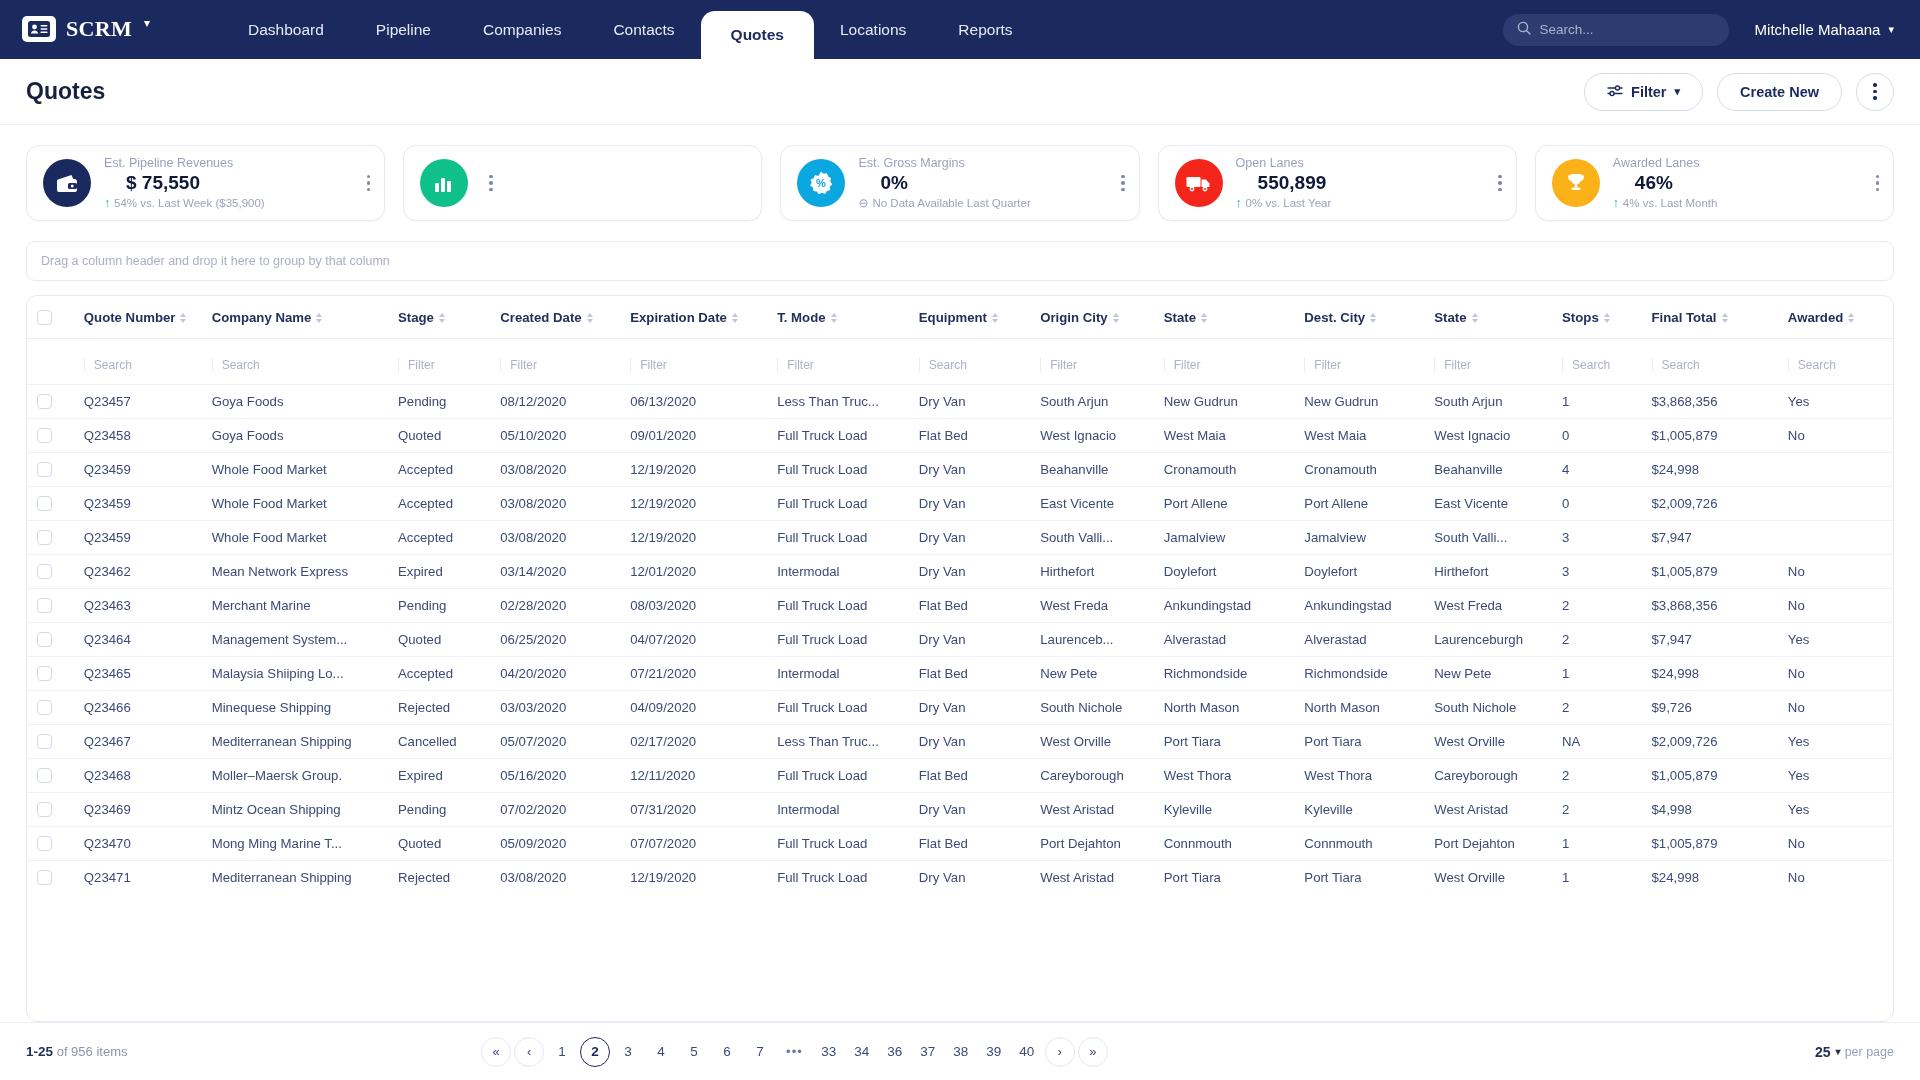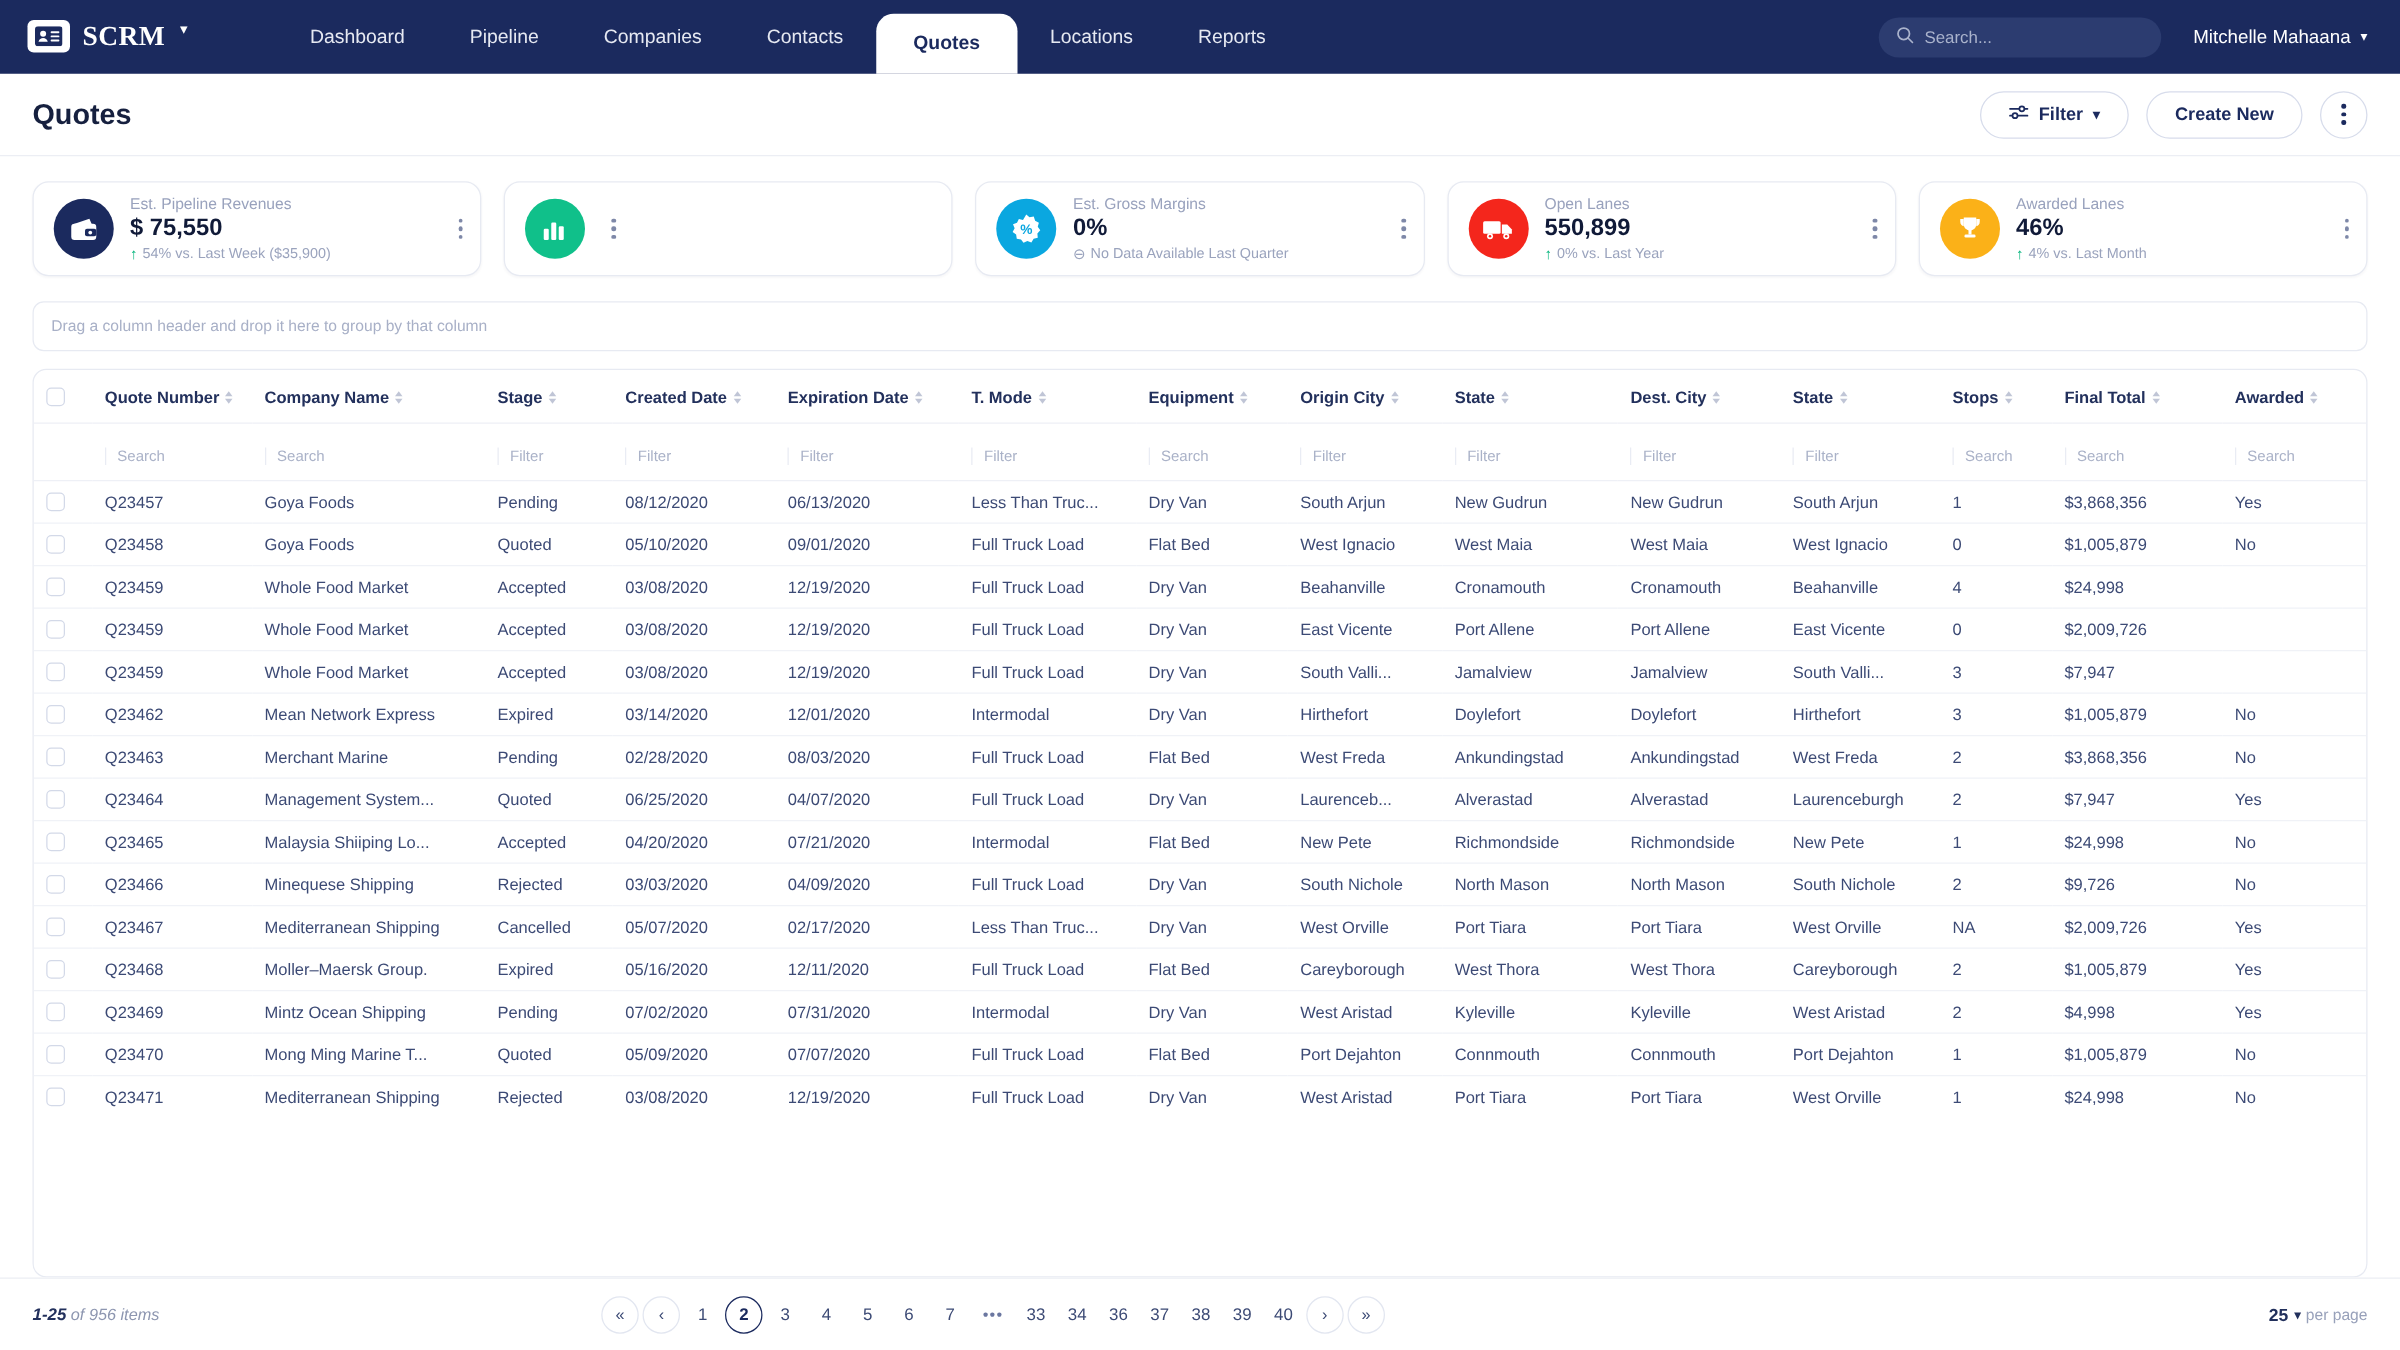--- a/index.html
+++ b/index.html
@@ -77,21 +77,21 @@
     flex: 1; height: 76px; background: #fff; border: 1px solid #e7eaf2;
     border-radius: 13px; display: flex; align-items: center; padding: 0 14px 0 16px;
     box-shadow: 0 1px 2px rgba(20,30,70,.035);
   }
   .kpi-icon {
     width: 48px; height: 48px; border-radius: 50%; flex: 0 0 48px;
     display: flex; align-items: center; justify-content: center; margin-right: 13px;
   }
   .kpi-body { flex: 1; min-width: 0; }
   .kpi-label { font-size: 12.5px; color: #99a2bd; line-height: 16px; white-space: nowrap; }
-  .kpi-value { font-size: 19px; font-weight: bold; color: #101a38; line-height: 24px; }
+  .kpi-value { font-size: 19px; font-weight: bold; color: #101a38; line-height: 24px; margin-left: 22px; }
   .kpi-sub { font-size: 11.5px; color: #9aa3bd; line-height: 16px; display: flex; align-items: center; gap: 4px; white-space: nowrap; }
   .up { color: #09b67f; font-size: 12px; }
   .down { color: #e8402a; font-size: 12px; }
   .neutral { color: #9aa3bd; font-size: 12px; }
   .kpi-menu { margin-left: 8px; cursor: pointer; }
   .kpi-menu i { background: #7e88a8; }
 
   
   .groupbar {
     margin: 14px 26px 0 26px; height: 40px; border: 1px solid #e7eaf2;
@@ -147,21 +147,21 @@
   col.c-s2   { width: 120px; }
   col.c-stp  { width: 84px; }
   col.c-ft   { width: 128px; }
   col.c-aw   { width: 108px; }
 
   
   .footer {
     flex: 0 0 58px; height: 58px; display: flex; align-items: center;
     padding: 0 26px; border-top: 1px solid #eceef4; background: #fff;
   }
-  .f-count { font-size: 13px; color: #8d96b0; font-style: italic; }
+  .f-count { font-size: 13px; color: #8d96b0; }
   .f-count b { color: #22305c; font-weight: bold; font-size: 13.5px; }
   .pager { margin: 0 auto; display: flex; align-items: center; gap: 3px; }
   .pbtn {
     width: 30px; height: 30px; border-radius: 50%; border: 1px solid #e2e6f0;
     background: #fff; color: #3c4a75; font-size: 13px; cursor: pointer;
     display: flex; align-items: center; justify-content: center; font-family: inherit;
   }
   .pnum {
     min-width: 30px; height: 30px; border: 1px solid transparent; background: none;
     color: #3c4a75; font-size: 13.5px; cursor: pointer; border-radius: 50%;

